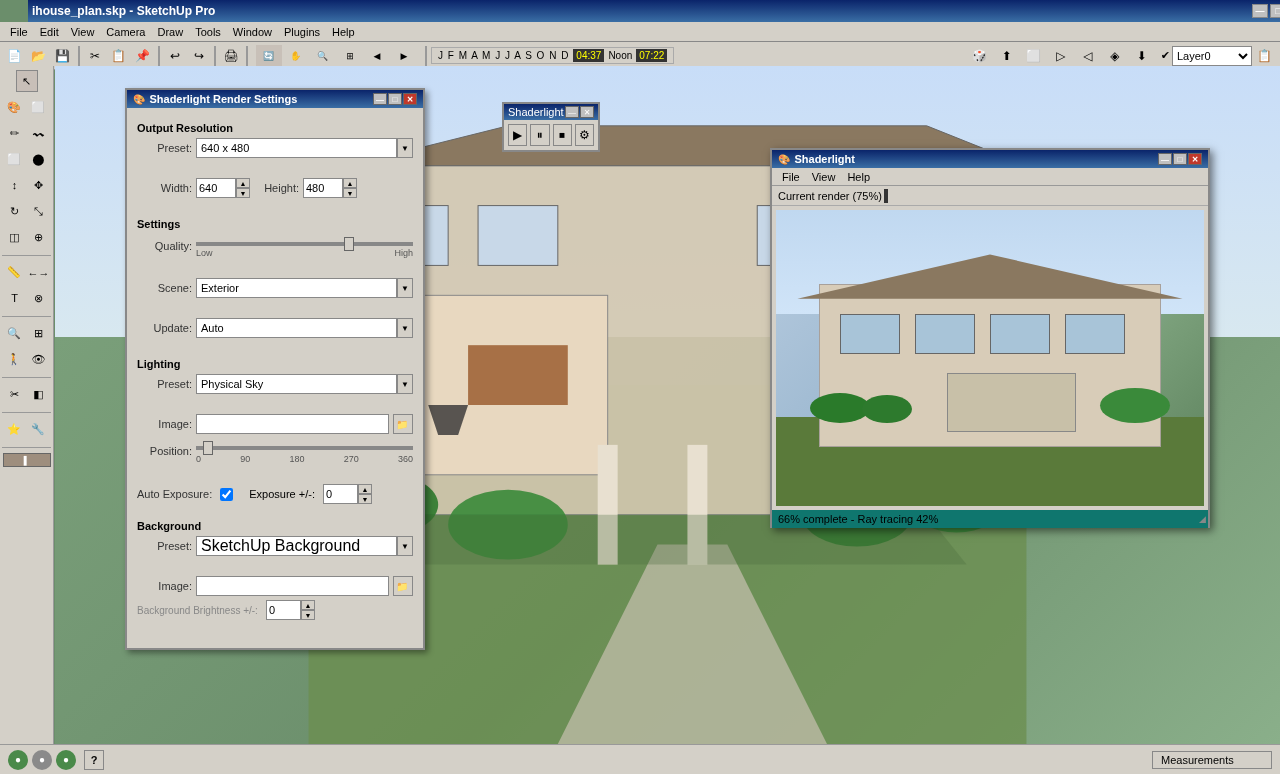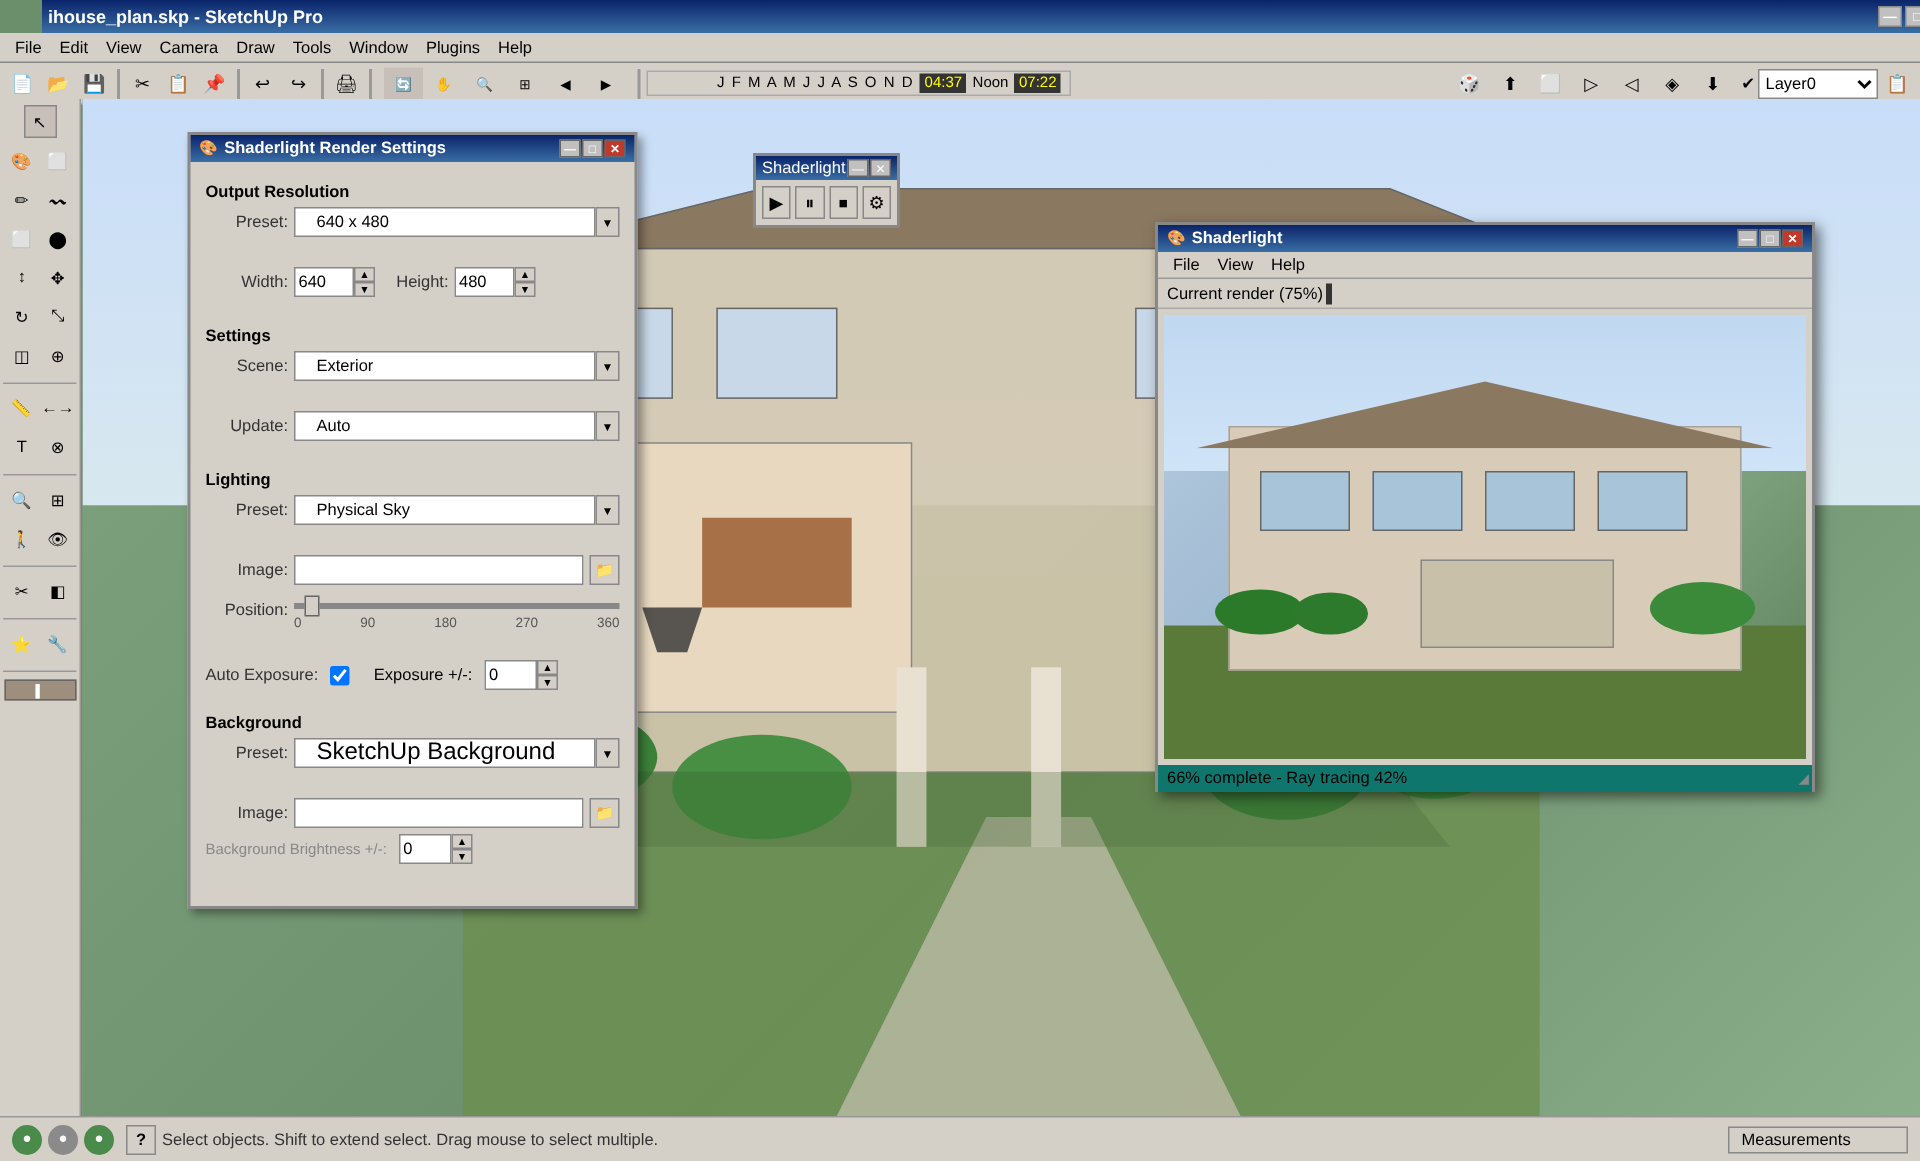--- a/index.html
+++ b/index.html
@@ -78,21 +78,21 @@
 
     #render-dialog-body { padding: 8px 10px; }
     .section-header { font-weight: bold; font-size: 11px; margin: 6px 0 4px 0; }
     .form-row { display: flex; align-items: center; margin-bottom: 20px; gap: 4px; }
     .form-label { width: 55px; text-align: right; font-size: 11px; color: #333; flex-shrink: 0; }
     .form-dropdown {
       display: flex; flex: 1; position: relative;
     }
     .dropdown-field {
       flex: 1; height: 20px; background: white; border: 1px solid #888;
-      padding: 1px 14px; font-size: 11px; display: flex; align-items: center;
+      padding: 1px 4px; font-size: 11px; display: flex; align-items: center;
     }
     .dropdown-arrow {
       width: 16px; height: 20px; background: #d4d0c8; border: 1px solid #888;
       display: flex; align-items: center; justify-content: center; cursor: pointer;
       font-size: 8px;
     }
     .spinner-input { display: flex; align-items: center; }
     .spinner-field { height: 20px; background: white; border: 1px solid #888; padding: 1px 2px; font-size: 11px; width: 50px; }
     .spinner-arrows { display: flex; flex-direction: column; }
     .spinner-arrow { width: 14px; height: 10px; background: #d4d0c8; border: 1px solid #888; display: flex; align-items: center; justify-content: center; font-size: 7px; cursor: pointer; line-height: 1; }
@@ -196,21 +196,21 @@
     <div class="toolbar-btn" style="font-size:9px;width:26px;height:22px;background:#c8c0b8;">🔄</div>
     <div class="toolbar-btn" style="font-size:9px;width:26px;height:22px;">✋</div>
     <div class="toolbar-btn" style="font-size:9px;width:26px;height:22px;">🔍</div>
     <div class="toolbar-btn" style="font-size:9px;width:26px;height:22px;">⊞</div>
     <div class="toolbar-btn" style="font-size:9px;width:26px;height:22px;">◀</div>
     <div class="toolbar-btn" style="font-size:9px;width:26px;height:22px;">▶</div>
   </div>
   <div class="toolbar-separator"></div>
 
   <div style="display:flex;align-items:center;gap:4px;font-size:10px;background:#d4d0c8;padding:1px 6px;border:1px solid #aaa;">
-    <span style="letter-spacing:1px;font-size:10px;margin-left:40px;">J F M A M J J A S O N D</span>
+    <span style="letter-spacing:1px;font-size:10px;">J F M A M J J A S O N D</span>
     <span style="background:#333;color:#ff0;padding:1px 3px;font-size:10px;">04:37</span>
     <span>Noon</span>
     <span style="background:#333;color:#ff0;padding:1px 3px;font-size:10px;">07:22</span>
   </div>
   <div style="flex:1;"></div>
 
   <div style="display:flex;gap:1px;margin-right:4px;">
     <div class="toolbar-btn" style="width:26px;">🎲</div>
     <div class="toolbar-btn" style="width:26px;">⬆</div>
     <div class="toolbar-btn" style="width:26px;">⬜</div>
@@ -383,20 +383,32 @@
         <input type="text" class="spinner-field" style="width: 40px;" value="480">
         <div class="spinner-arrows">
           <div class="spinner-arrow">▲</div>
           <div class="spinner-arrow">▼</div>
         </div>
       </div>
     </div>
 
     <div class="section-header">Settings</div>
 
+    <div class="form-row">
+      <span class="form-label">Quality:</span>
+      <div class="slider-container">
+        <div class="slider-track">
+          <div class="slider-thumb" style="left:68%;"></div>
+        </div>
+        <div class="slider-labels">
+          <span>Low</span>
+          <span>High</span>
+        </div>
+      </div>
+    </div>
 
     <div class="form-row">
       <span class="form-label">Scene:</span>
       <div class="form-dropdown">
         <div class="dropdown-field" style="cursor:pointer;">Exterior</div>
         <div class="dropdown-arrow">▼</div>
       </div>
     </div>
 
     <div class="form-row">
@@ -536,19 +548,18 @@
 </div>
 
 <div id="statusbar">
   <div style="display:flex;align-items:center;gap:4px;">
     <div style="width:20px;height:20px;border-radius:50%;background:#4a8a4a;display:flex;align-items:center;justify-content:center;color:white;font-size:10px;cursor:pointer;">●</div>
     <div style="width:20px;height:20px;border-radius:50%;background:#8a8a8a;display:flex;align-items:center;justify-content:center;color:white;font-size:10px;cursor:pointer;">●</div>
     <div style="width:20px;height:20px;border-radius:50%;background:#4a8a4a;display:flex;align-items:center;justify-content:center;color:white;font-size:10px;cursor:pointer;">●</div>
   </div>
   <div style="display:flex;align-items:center;gap:4px;">
     <div style="width:20px;height:20px;border:1px solid #888;background:#d4d0c8;display:flex;align-items:center;justify-content:center;font-weight:bold;font-size:11px;cursor:pointer;">?</div>
-    <span style="font-size:11px;color:#333;">Select objects. Shift to extend select. Drag mouse to select multiple.</span>
   </div>
   <div style="flex:1;"></div>
   <div style="border:1px solid #888;padding:2px 8px;min-width:120px;background:#d4d0c8;">
     <span>Measurements</span>
   </div>
 </div>
 
 </body></html>

